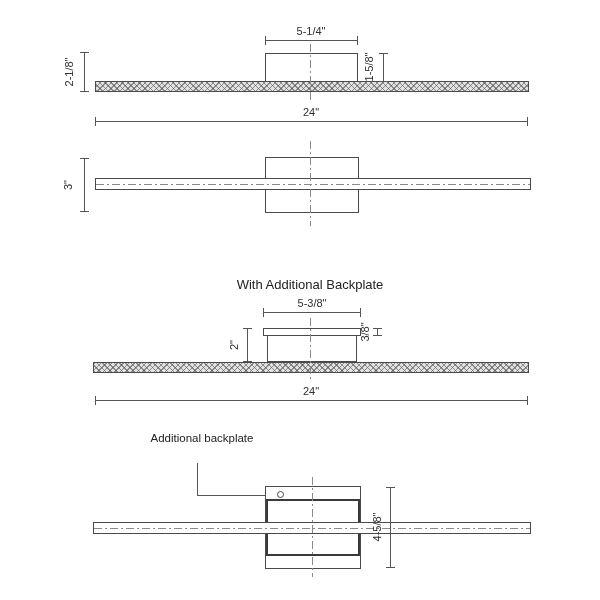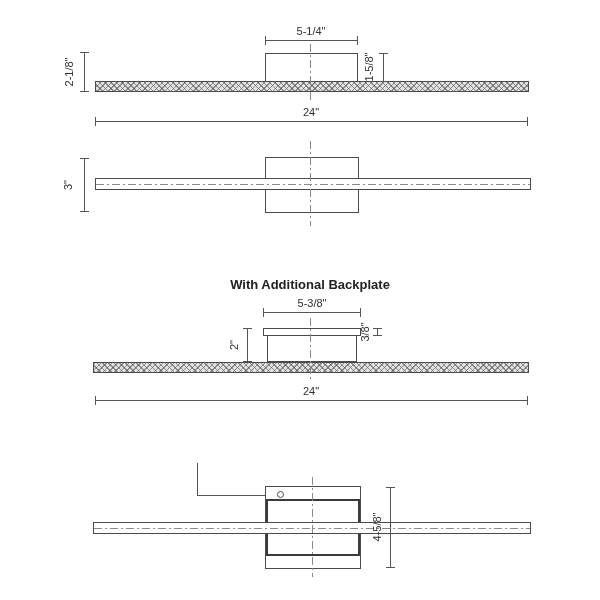--- a/index.html
+++ b/index.html
@@ -31,21 +31,21 @@
   .dim-h::before { left:0; } .dim-h::after { right:0; }
   .dim-v { position:absolute; width:1px; background:#555; }
   .dim-v::before, .dim-v::after { content:""; position:absolute; left:-4px; height:1px; width:9px; background:#555; }
   .dim-v::before { top:0; } .dim-v::after { bottom:0; }
   .dim-label {
     position:absolute; font-size:11px; line-height:12px; color:#2f2f2f;
     white-space:nowrap; transform:translate(-50%,-50%);
   }
   .dim-label.rot { transform:translate(-50%,-50%) rotate(-90deg); }
   .heading {
-    position:absolute; font-size:13px; font-weight:bold; color:#222;
+    position:absolute; font-size:13px; font-weight:normal; color:#222;
     text-align:center; white-space:nowrap;
   }
   .note { position:absolute; font-size:11.5px; line-height:16px; color:#222; text-align:center; }
   .leader-v { position:absolute; width:1px; background:#555; }
   .leader-h { position:absolute; height:1px; background:#555; }
   .screw { position:absolute; box-sizing:border-box; width:7px; height:7px; border:1px solid #4a4a4a; border-radius:50%; background:#fff; }
 </style>
 </head>
 <body>
 
@@ -96,20 +96,21 @@
 
     <div class="dim-v" style="left:247px; top:328px; height:34px;"></div>
     <div class="dim-label rot" style="left:234px; top:345px;">2"</div>
 
     <div class="dim-h" style="left:95px; top:400px; width:433px;"></div>
     <div class="dim-label" style="left:311px; top:391px;">24"</div>
   </div>
 
   <div>
     <div class="note" style="left:108px; top:430px; width:188px;">
+      <div>Additional backplate</div>
     </div>
     <div class="leader-v" style="left:197px; top:463px; height:32px;"></div>
     <div class="leader-h" style="left:197px; top:495px; width:81px;"></div>
 
     <div class="box" style="left:265px; top:486px; width:96px; height:83px;"></div>
     <div class="box thick" style="left:266px; top:499px; width:94px; height:57px;"></div>
     <div class="bar" style="left:93px; top:522px; width:438px; height:12px;">
       <div class="cl-h" style="left:0; right:0; top:5px;"></div>
     </div>
     <div class="screw" style="left:277px; top:491px;"></div>

